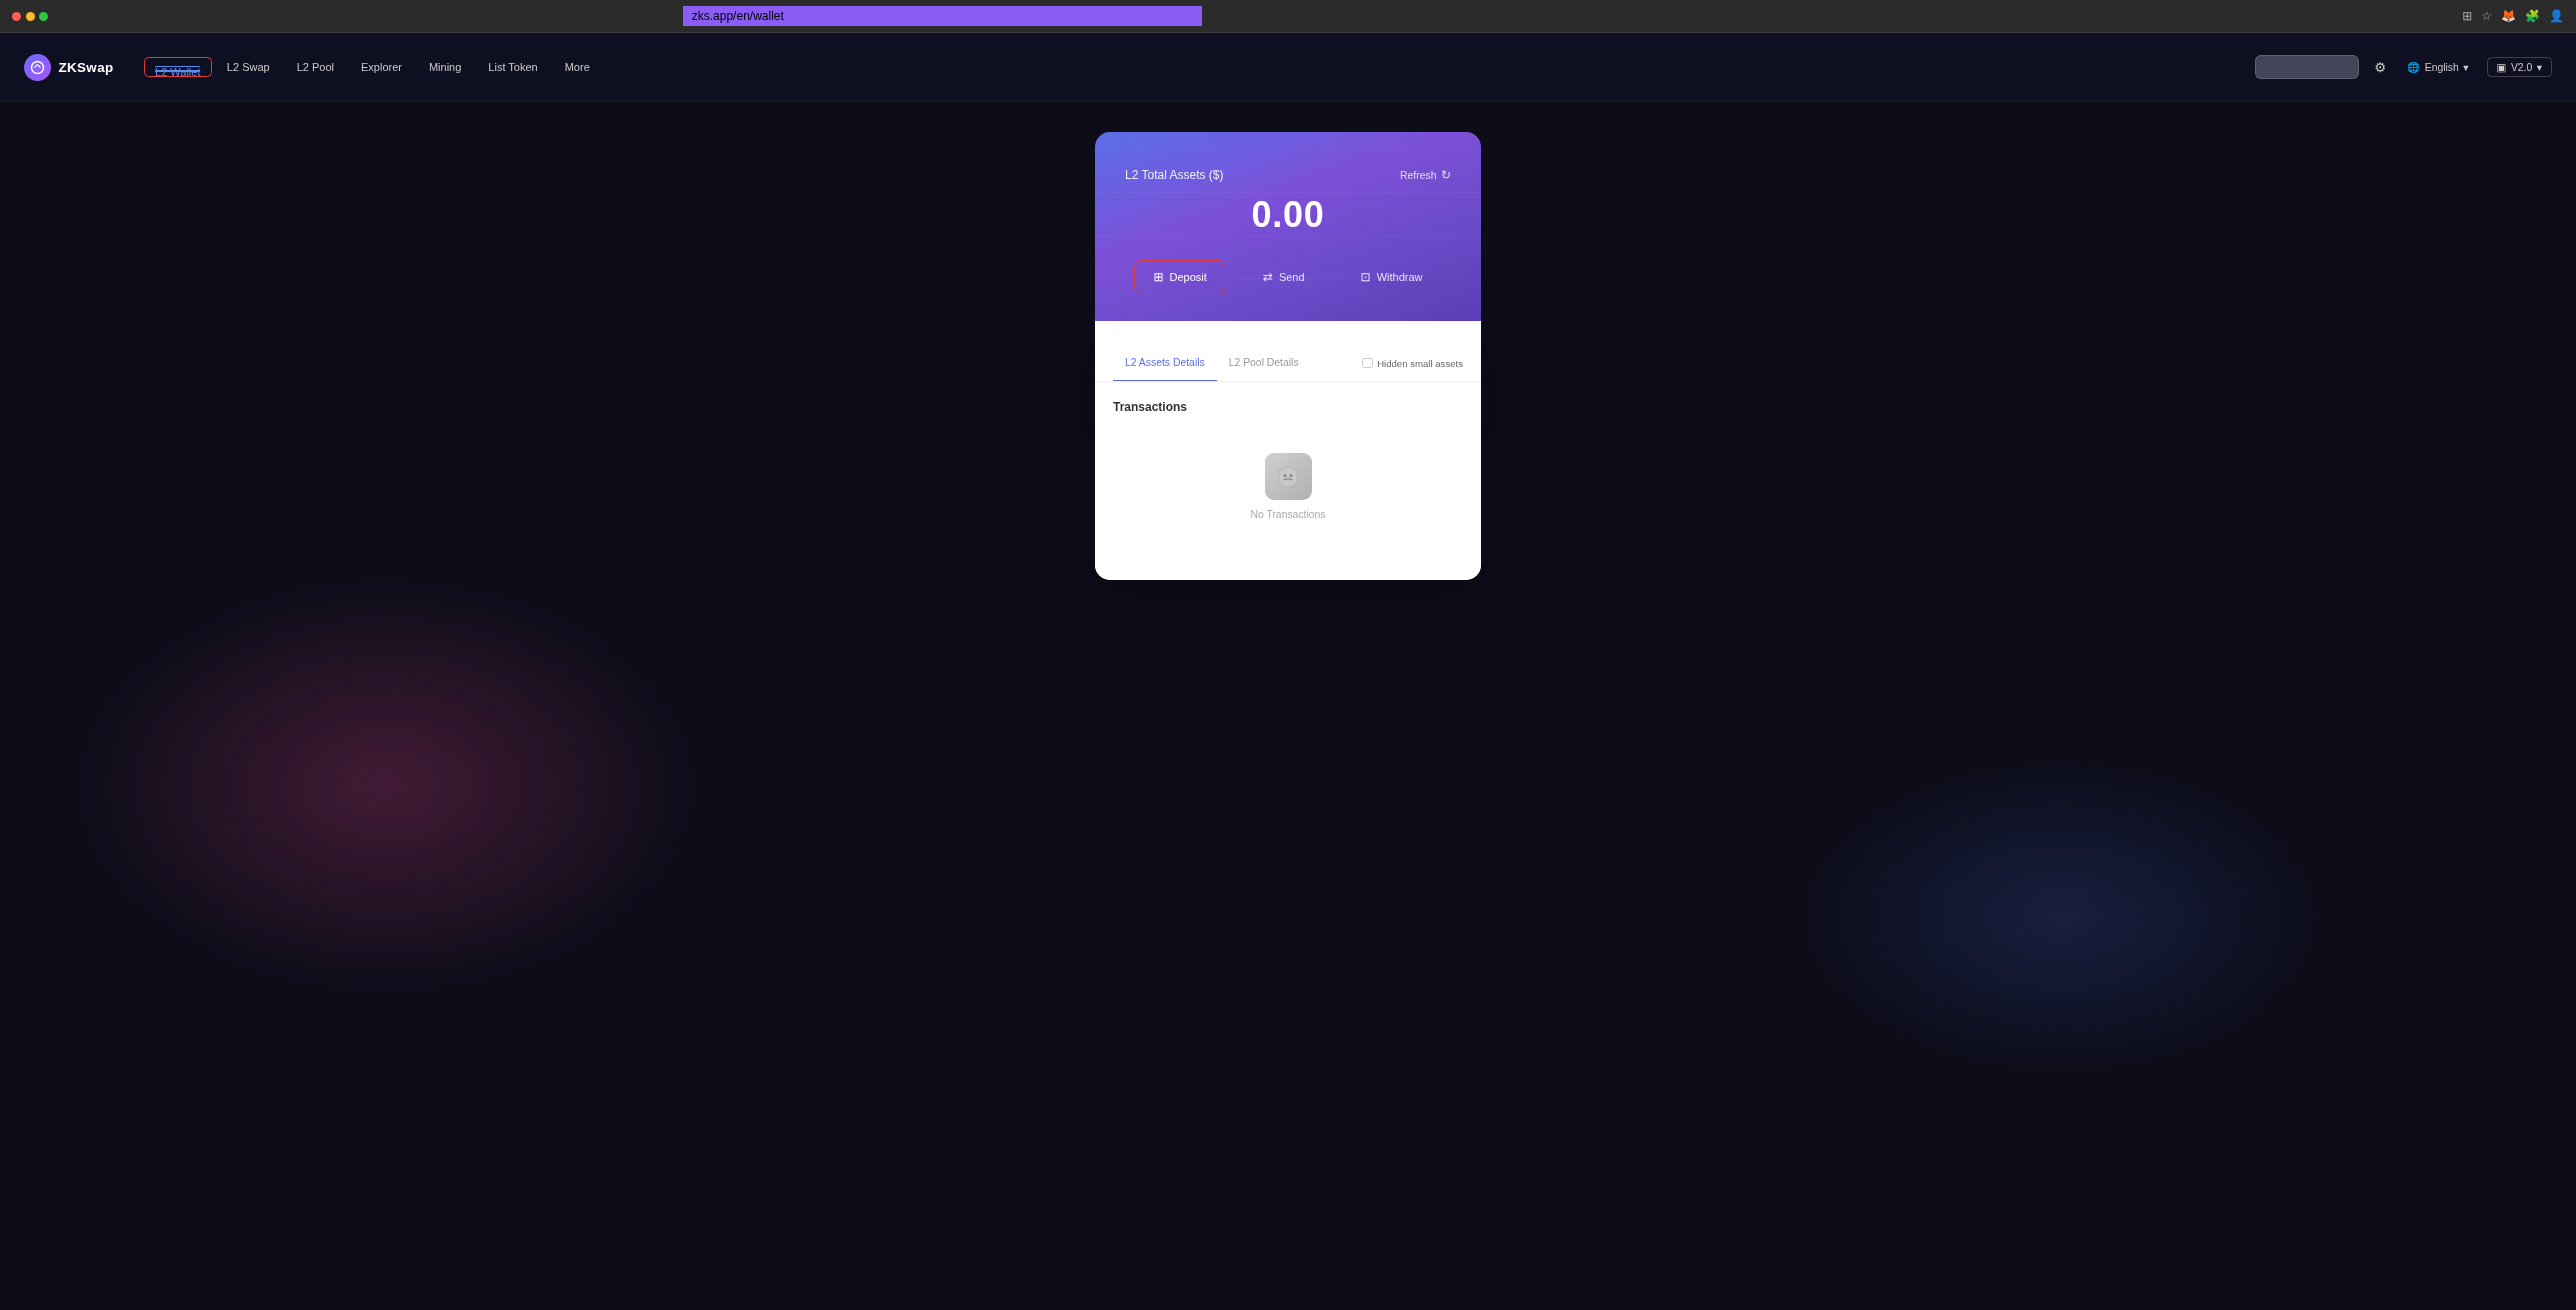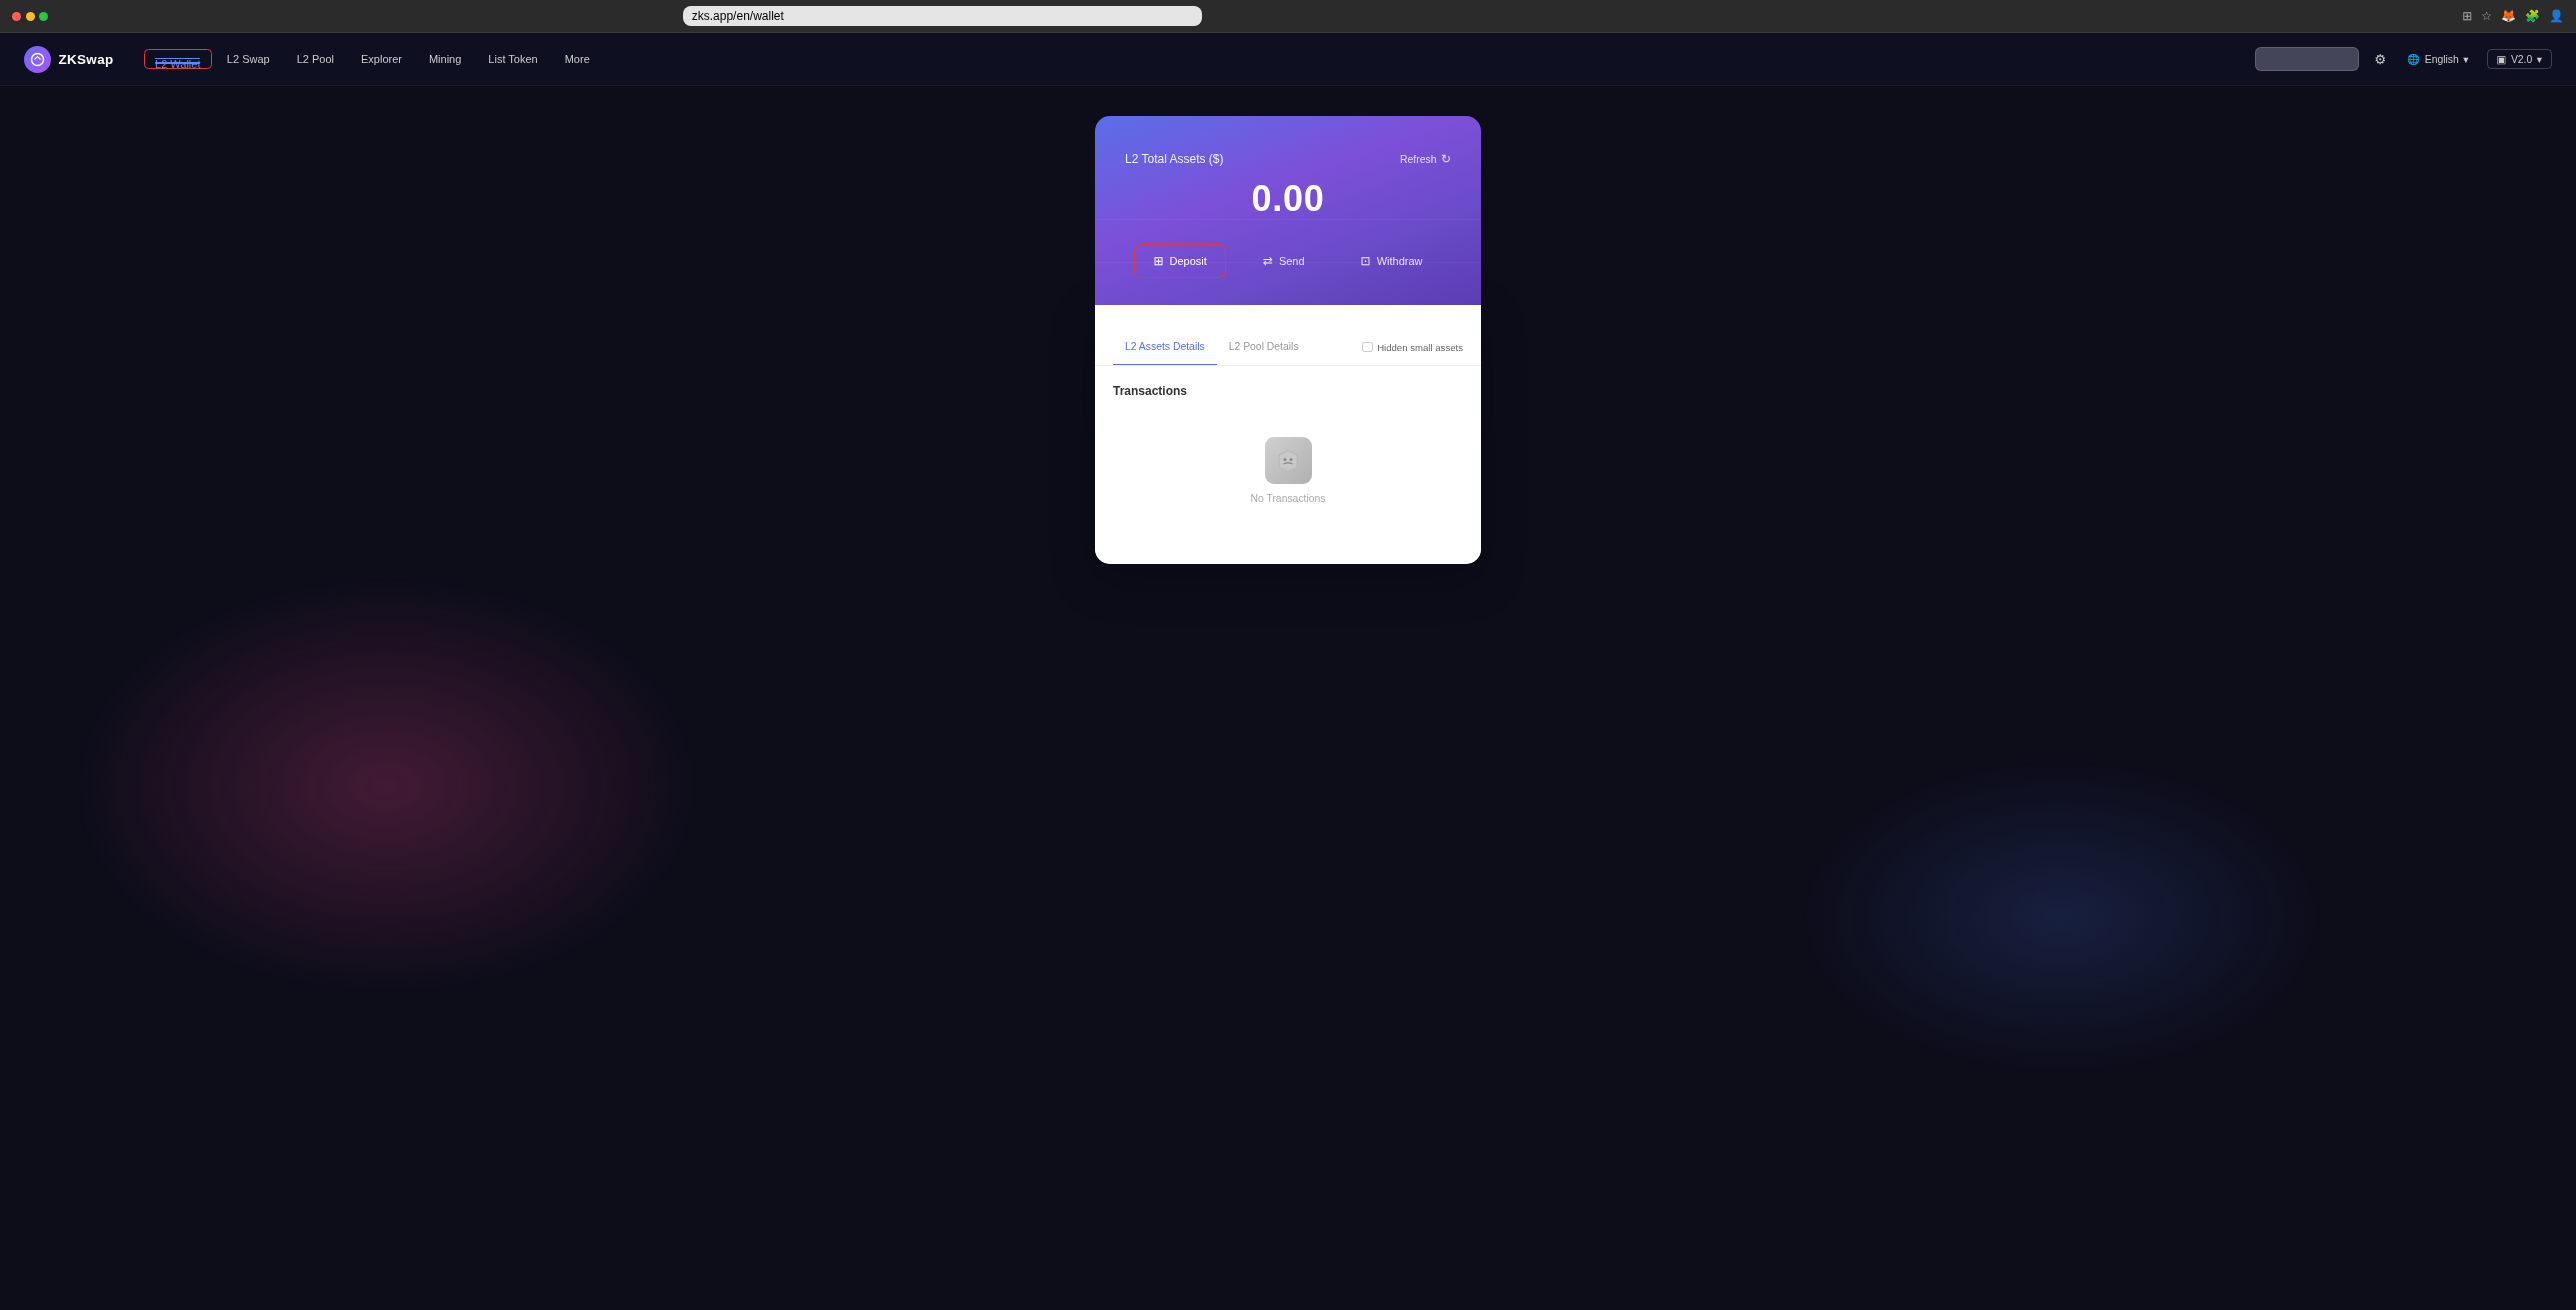--- a/index.html
+++ b/index.html
@@ -38,22 +38,22 @@
       display: flex; gap: 4.5px;
     }
     .browser-dot {
       width: 9px; height: 9px; border-radius: 50%;
     }
     .dot-red { background: #ff5f57; }
     .dot-yellow { background: #febc2e; }
     .dot-green { background: #28c840; }
     .browser-address-bar {
       flex: 1;
-      background: #e5e5e5;
-      border-radius: 8px;
+      background: #8b5cf6;
+      border-radius: 0;
       padding: 3px 9px;
       display: flex;
       align-items: center;
       gap: 6px;
       max-width: 519px;
       margin: 0 auto;
     }
     .browser-right-icons {
       display: flex; gap: 9px; align-items: center; margin-left: auto;
     }
@@ -67,21 +67,21 @@
     .app {
       position: relative;
       z-index: 1;
     }
 
     
     .navbar {
       display: flex;
       align-items: center;
       padding: 0 24px;
-      height: 53px;
+      height: 69px;
       background: rgba(15, 15, 35, 0.9);
       border-bottom: 0.7px solid rgba(255,255,255,0.05);
     }
     .logo-area {
       display: flex;
       align-items: center;
       gap: 7.4px;
       margin-right: 30px;
     }
     .logo-icon {

